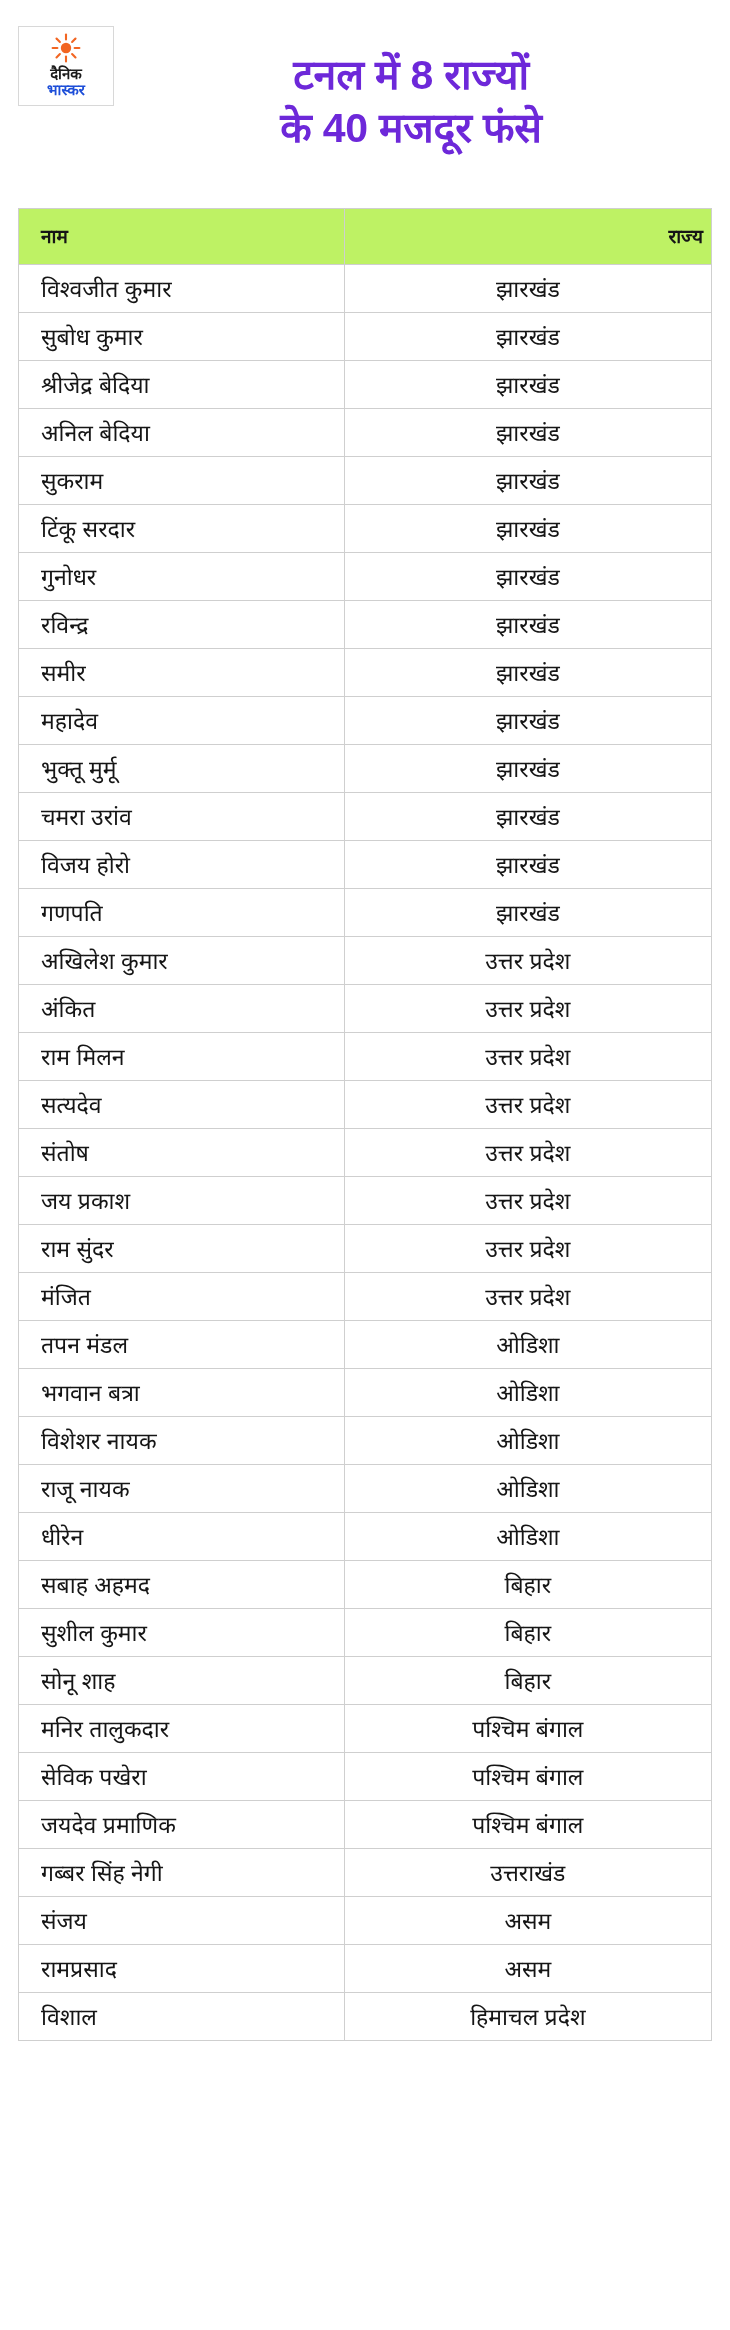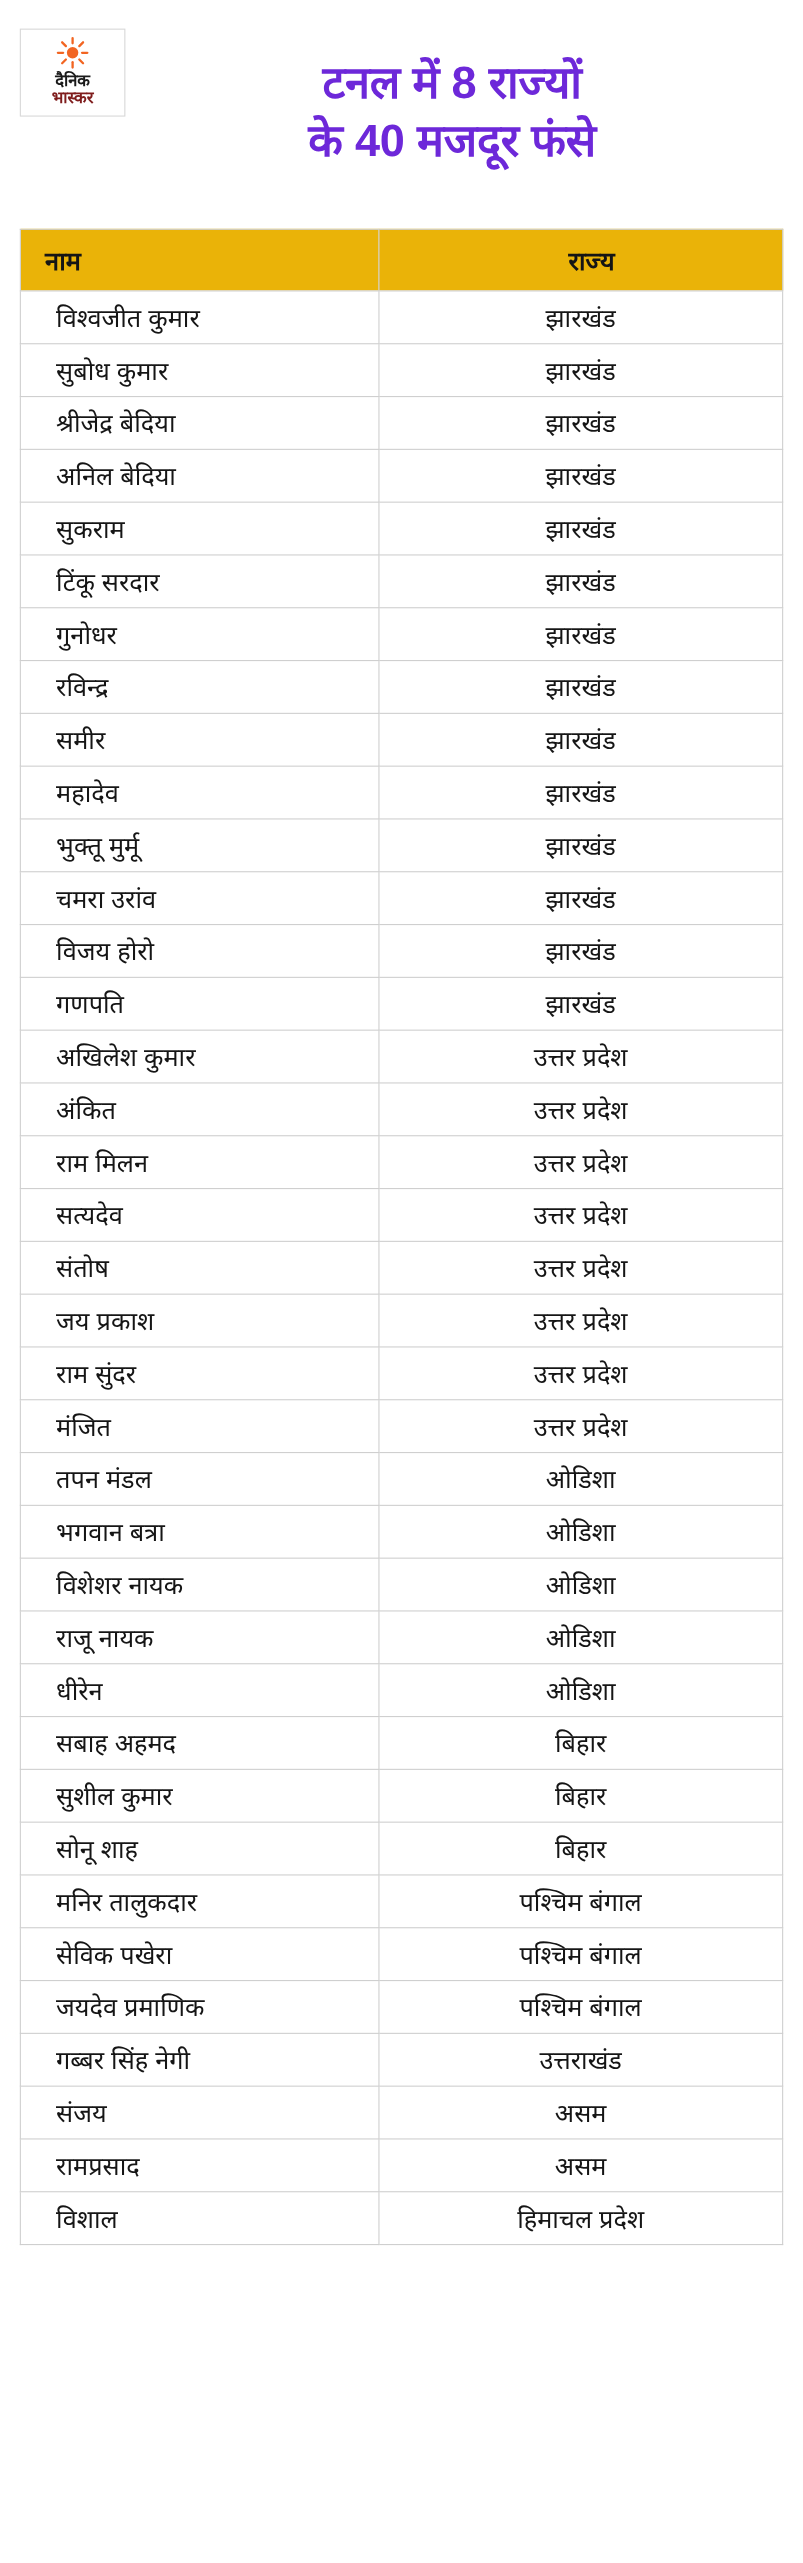--- a/index.html
+++ b/index.html
@@ -45,21 +45,21 @@
   .logo-text1 {
     font-size: 15px;
     font-weight: bold;
     color: #1a1a1a;
     line-height: 1.08;
     letter-spacing: 0px;
   }
   .logo-text2 {
     font-size: 15px;
     font-weight: bold;
-    color: #7f1d1d;
+    color: #1d4ed8;
     line-height: 1.08;
   }
   .headline {
     flex: 1 1 auto;
     text-align: center;
     font-size: 41px;
     font-weight: bold;
     line-height: 1.28;
     color: #6d28d9;
     padding: 0 6px 0 2px;
@@ -80,38 +80,38 @@
   table.people td {
     border: 1px solid #cfcfcf;
     height: 48px;
     font-size: 23px;
     font-weight: normal;
     color: #151515;
     vertical-align: middle;
   }
   table.people thead th {
     font-weight: bold;
-    font-size: 23px;
-    background: #eab308;
+    font-size: 19px;
+    background: #bef264;
     height: 56px;
   }
   table.people th:first-child,
   table.people td:first-child {
     width: 47%;
     text-align: left;
-    padding-left: 32px;
+    padding-left: 22px;
   }
   table.people th:last-child,
   table.people td:last-child {
     width: 53%;
     text-align: center;
     padding: 0 8px;
   }
   table.people thead th:first-child { padding-left: 22px; }
-  table.people thead th:last-child { text-align: center; padding-left: 28px; }
+  table.people thead th:last-child { text-align: right; padding-left: 28px; }
 </style>
 </head>
 <body>
 
 <div class="page">
 
   <div class="header">
     <div class="logo">
       <div class="logo-mark">
         <svg width="30" height="30" viewBox="0 0 30 30" aria-hidden="true">

